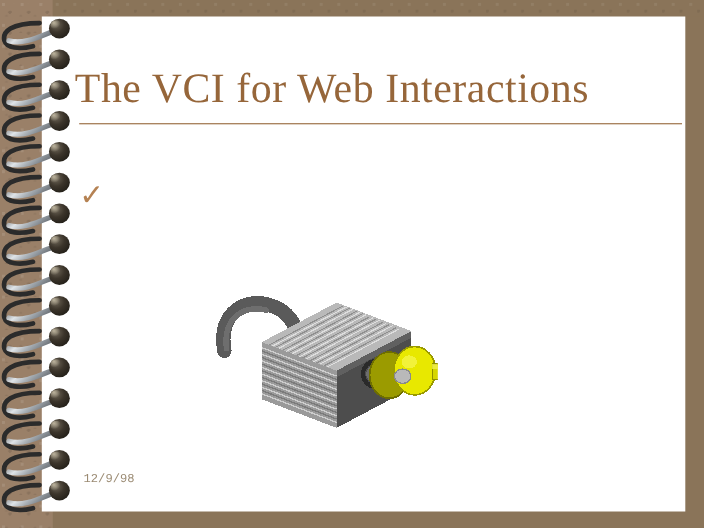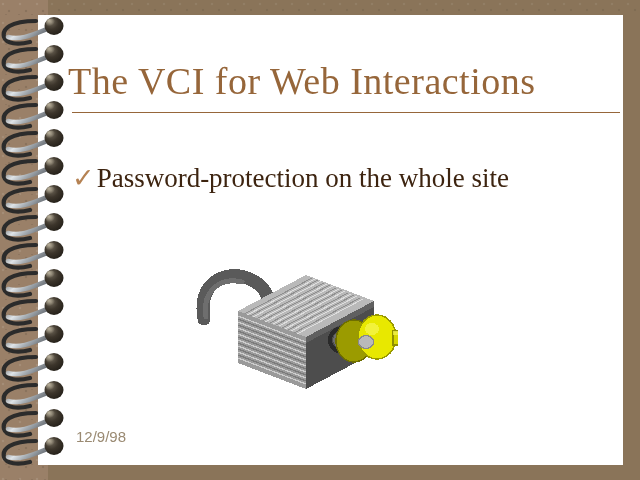--- a/index.html
+++ b/index.html
@@ -118,23 +118,23 @@
     line-height: 30px;
     white-space: nowrap;
   }
 
   
   .footer-date {
     position: absolute;
     left: 76px;
     top: 430px;
     color: #9a8a72;
-    font-size: 15px;
+    font-size: 11px;
     line-height: 13px;
-    font-family: Liberation Sans, sans-serif;
+    font-family: Liberation Mono, monospace;
   }
 
   
   .lock-art {
     position: absolute;
     left: 178px;
     top: 263px;
   }
 </style>
 </head>
@@ -193,21 +193,20 @@
       <use href="#coilUnit" x="0" y="409"></use>
       <use href="#coilUnit" x="0" y="437"></use>
     </svg>
   </div>
 
   <h1 class="title">The VCI for Web Interactions</h1>
   <div class="title-rule"></div>
 
   <div class="bullet-row">
     <span class="bullet-mark">✓</span>
-    <span class="bullet-text">Password-protection on the whole site</span>
   </div>
 
   <div class="lock-art">
     <svg width="220" height="140" viewBox="0 0 220 140" xmlns="http://www.w3.org/2000/svg" shape-rendering="crispEdges">
       <title>Gray laminated padlock with a yellow key inserted in the keyhole</title>
 
       <path d="M 26 56 C 20 22, 44 8, 66 14 C 84 19, 92 32, 92 46" fill="none" stroke="#5a5a5a" stroke-width="13" stroke-linecap="round"></path>
       <path d="M 28 54 C 24 26, 44 14, 64 19" fill="none" stroke="#6e6e6e" stroke-width="5" stroke-linecap="round"></path>
 
       <polygon points="60,48 128,12 196,38 128,74" fill="#b9b9b9"></polygon>

